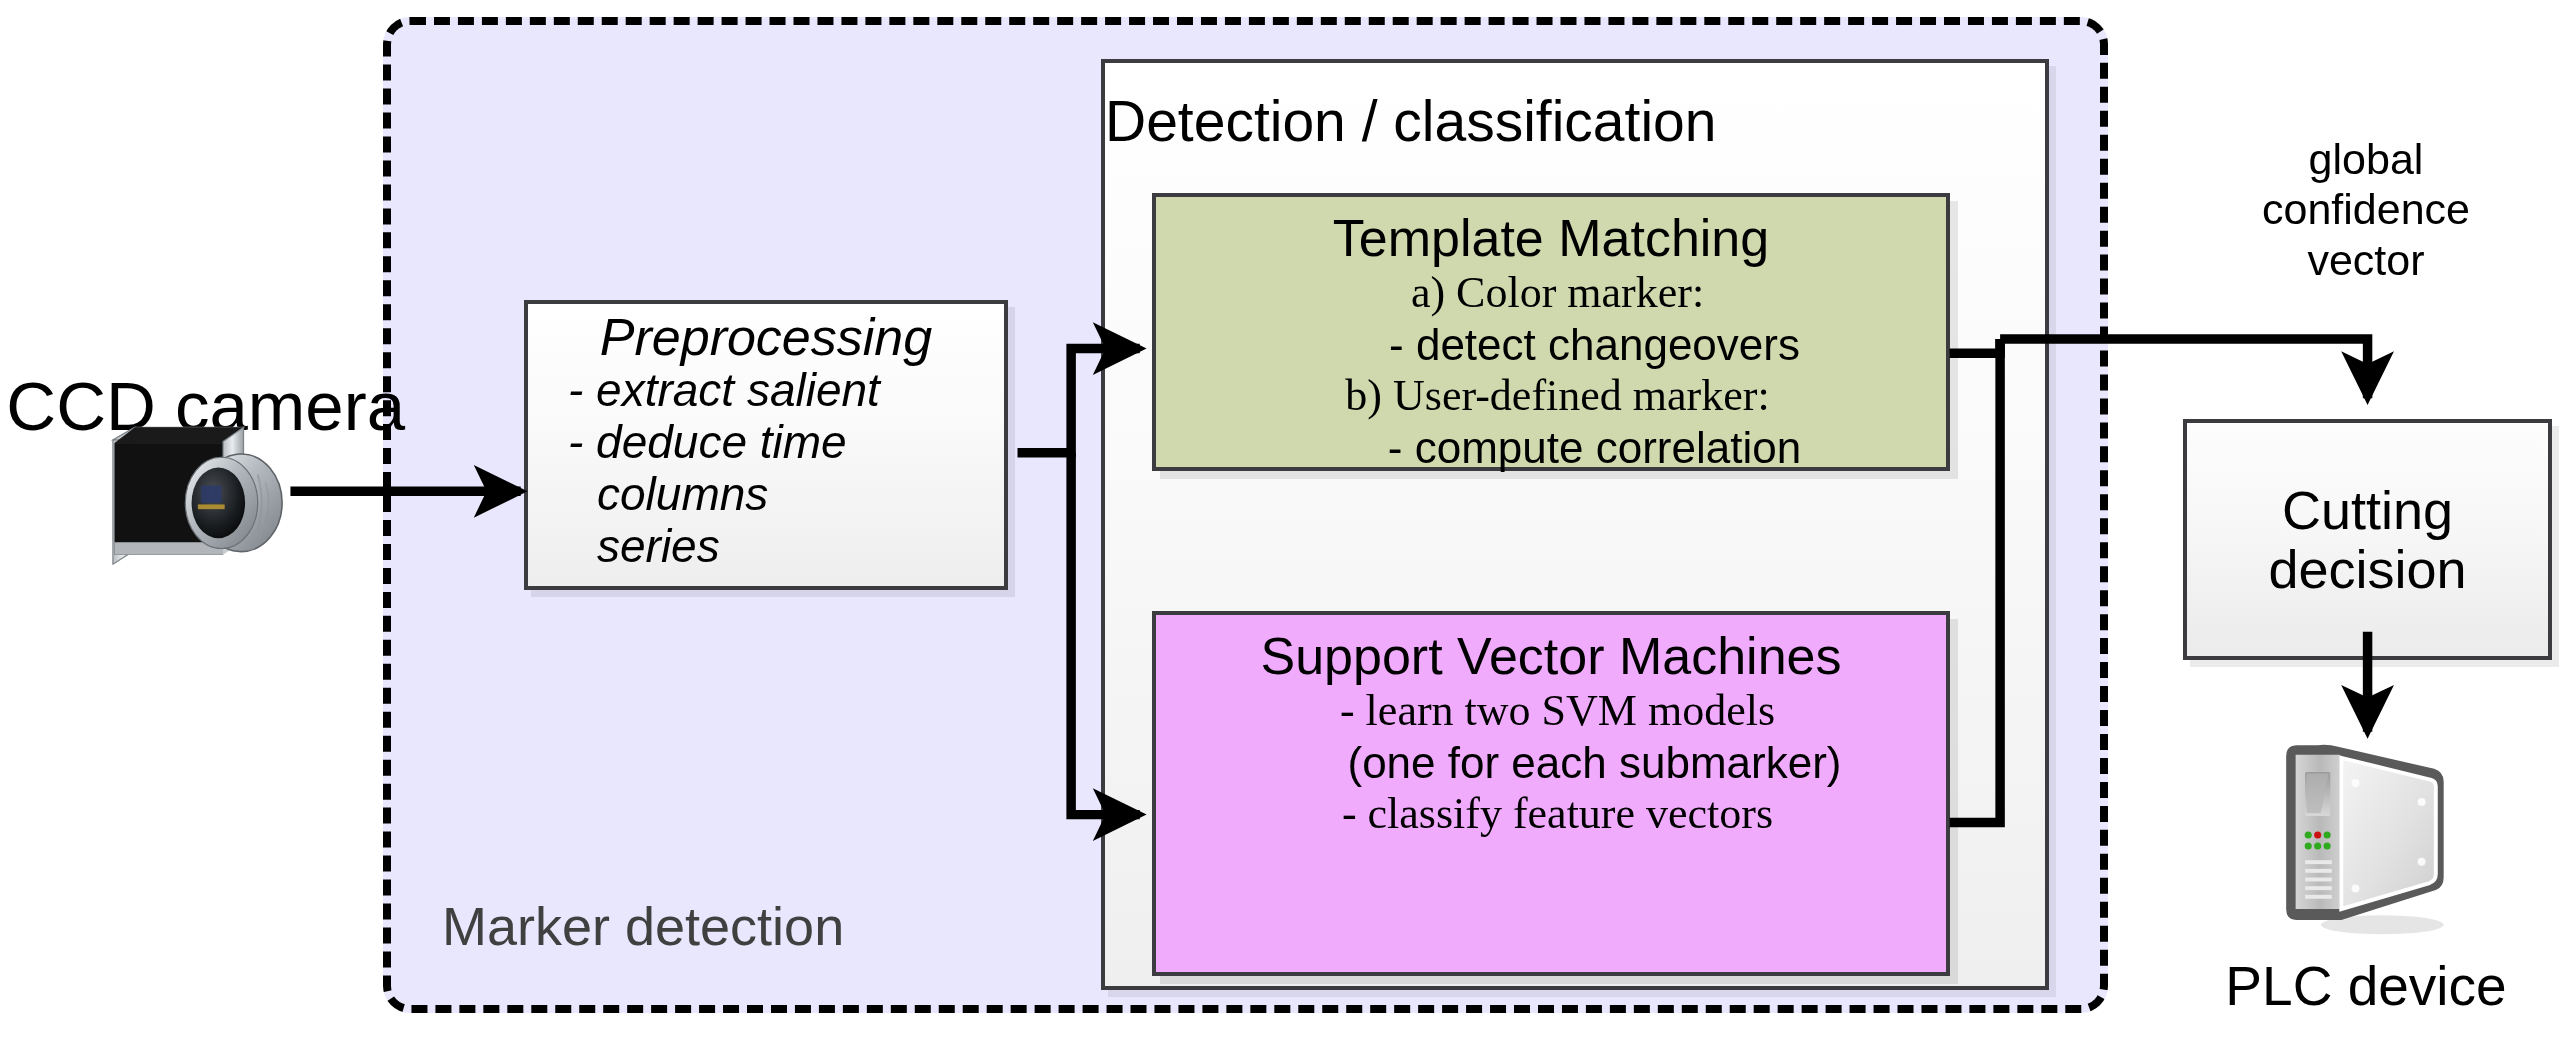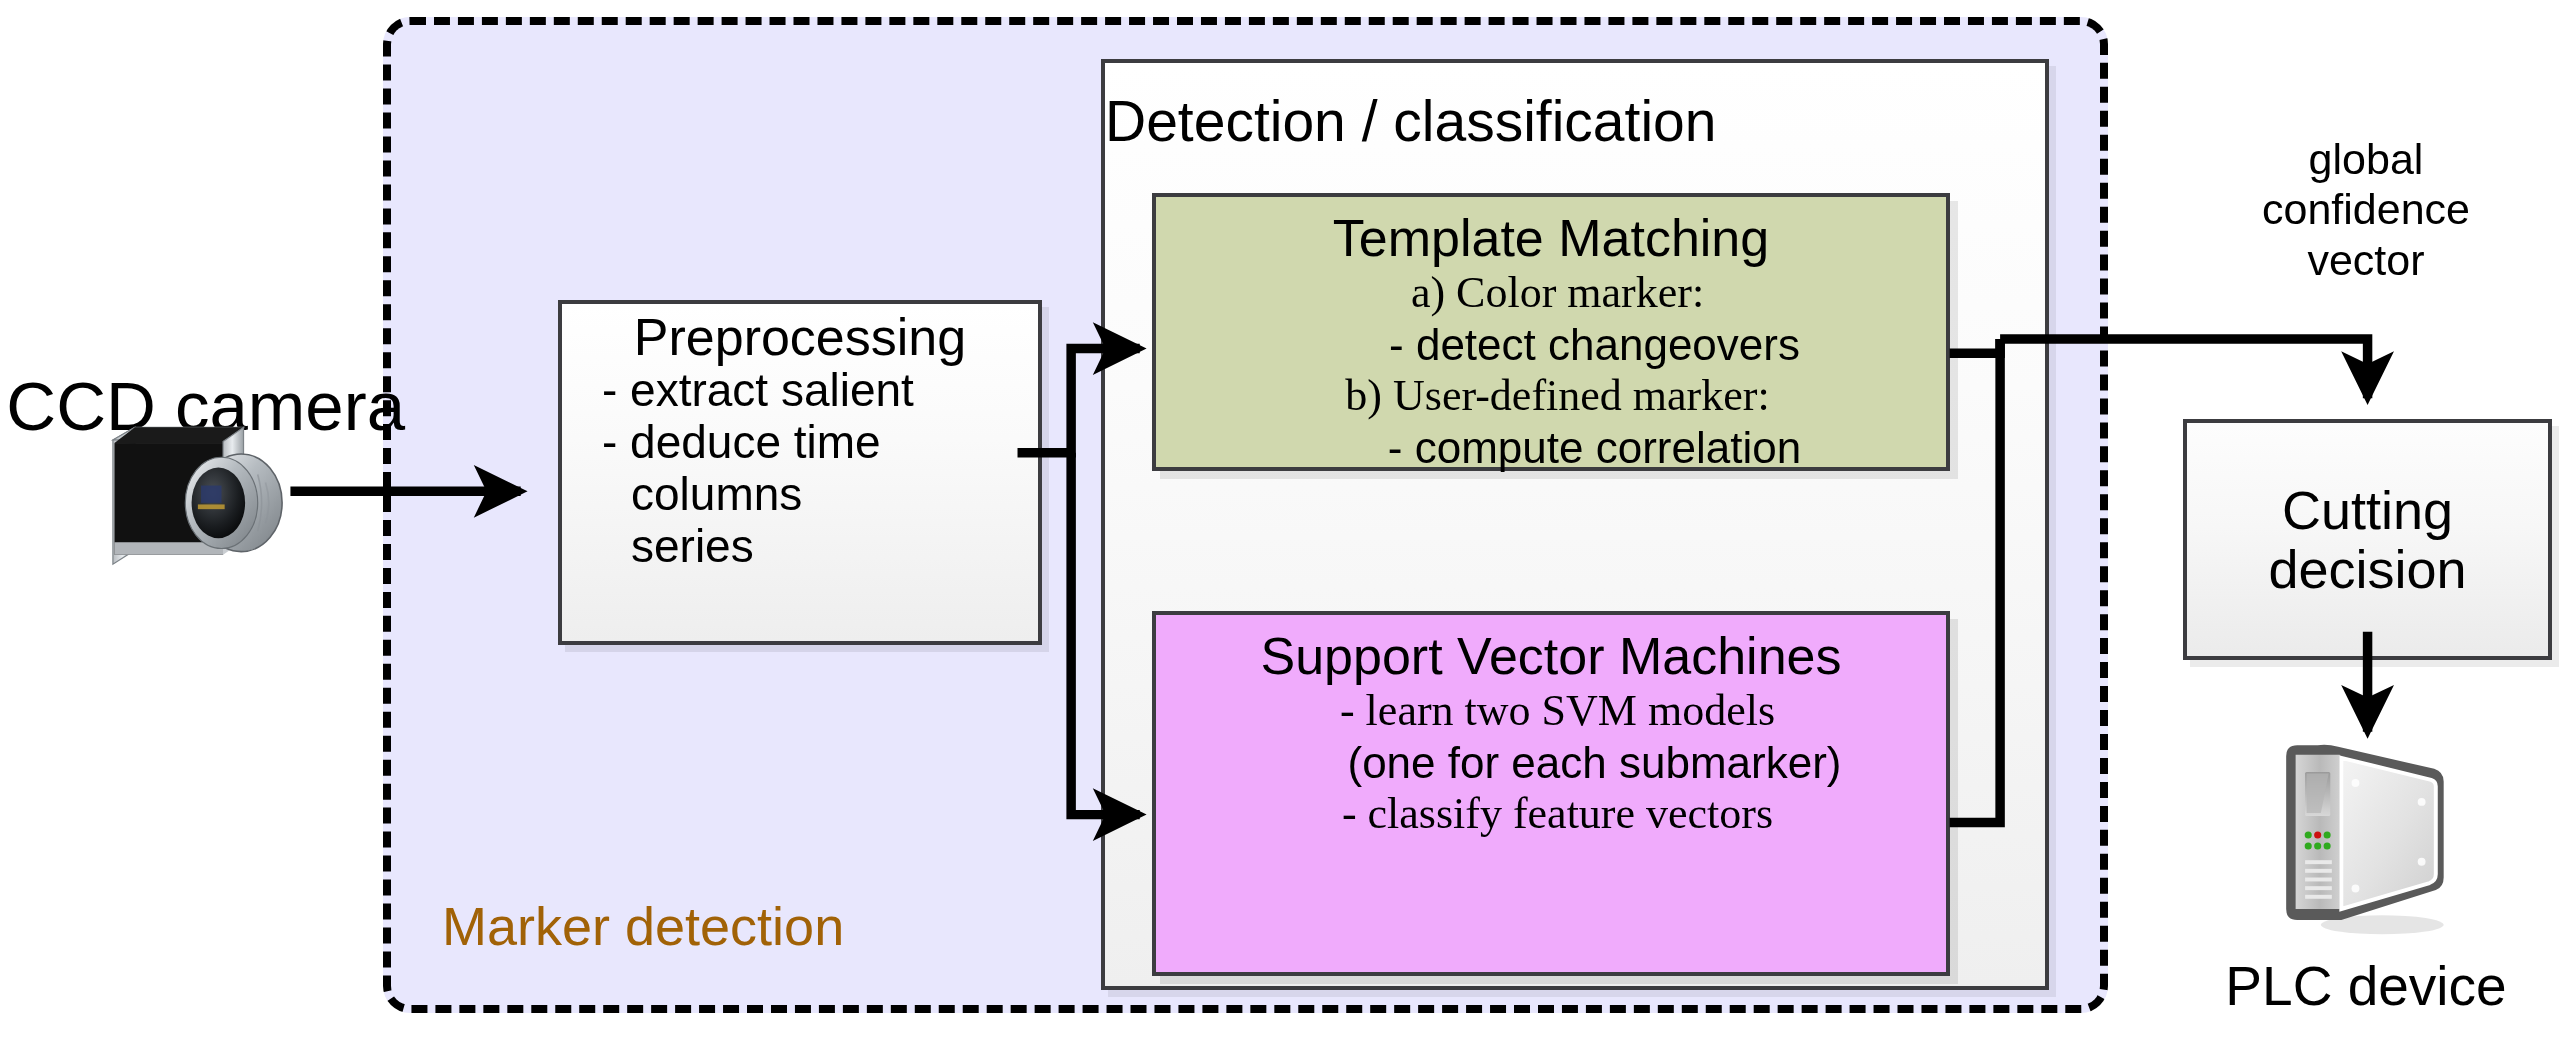--- a/index.html
+++ b/index.html
@@ -25,21 +25,21 @@
     box-sizing: border-box;
     border: 8.7px dashed #000000;
     border-radius: 27px;
     background: #e8e7fd;
   }
   .marker-detection-label {
     position: absolute;
     left: 442px;
     top: 895px;
     font-size: 54px;
-    color: #a16207;
+    color: #404040;
     white-space: nowrap;
   }
   
   .detection-panel {
     position: absolute;
     left: 1101px;
     top: 59px;
     width: 948px;
     height: 931px;
     box-sizing: border-box;
@@ -88,30 +88,31 @@
   .method-line {
     font-size: 44px;
     line-height: 1.17;
     white-space: nowrap;
   }
   .ind-1 { padding-left: 13px; font-family: Liberation Serif, serif; }
   .ind-2 { padding-left: 87px; }
   
   .preprocessing-box {
     position: absolute;
-    left: 558px;
+    left: 524px;
     top: 300px;
     width: 484px;
-    height: 345px;
+    height: 290px;
     box-sizing: border-box;
     border: 4px solid #3c3c40;
     background: linear-gradient(180deg, #ffffff 0%, #fafafa 40%, #eeeeee 100%);
     box-shadow: 7px 7px 0 0 rgba(0,0,0,0.08);
     text-align: center;
     color: #000000;
+    font-style: italic;
   }
   .pre-title {
     font-size: 52px;
     line-height: 1.05;
     margin-top: 6.3px;
     white-space: nowrap;
   }
   .pre-line {
     font-size: 46px;
     line-height: 1.13;

